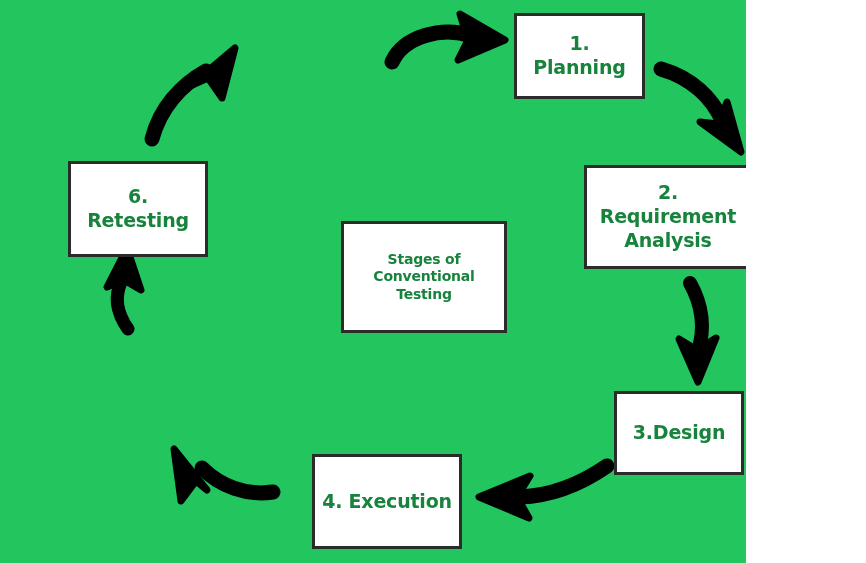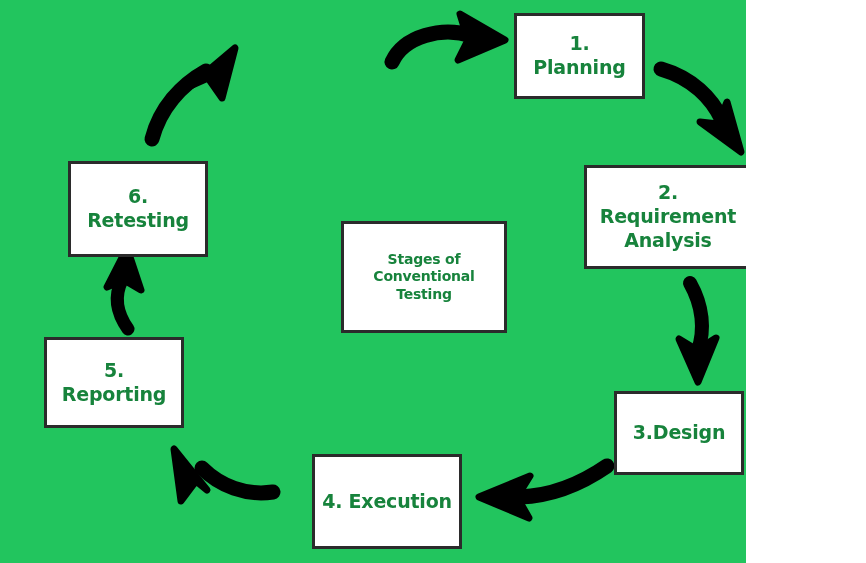--- a/index.html
+++ b/index.html
@@ -112,23 +112,20 @@
   </div>
 
   <div class="node" id="node-design">
     <span class="node-label">3.Design</span>
   </div>
 
   <div class="node" id="node-execution">
     <span class="node-label">4. Execution</span>
   </div>
 
-  <div class="node" id="node-reporting">
-    <span class="node-label">5. Reporting</span>
-  </div>
 
   <div class="node" id="node-retesting">
     <span class="node-label">6. Retesting</span>
   </div>
 
 
   <div class="node" id="node-center">
     <span class="node-label">Stages of
 Conventional
 Testing</span>

